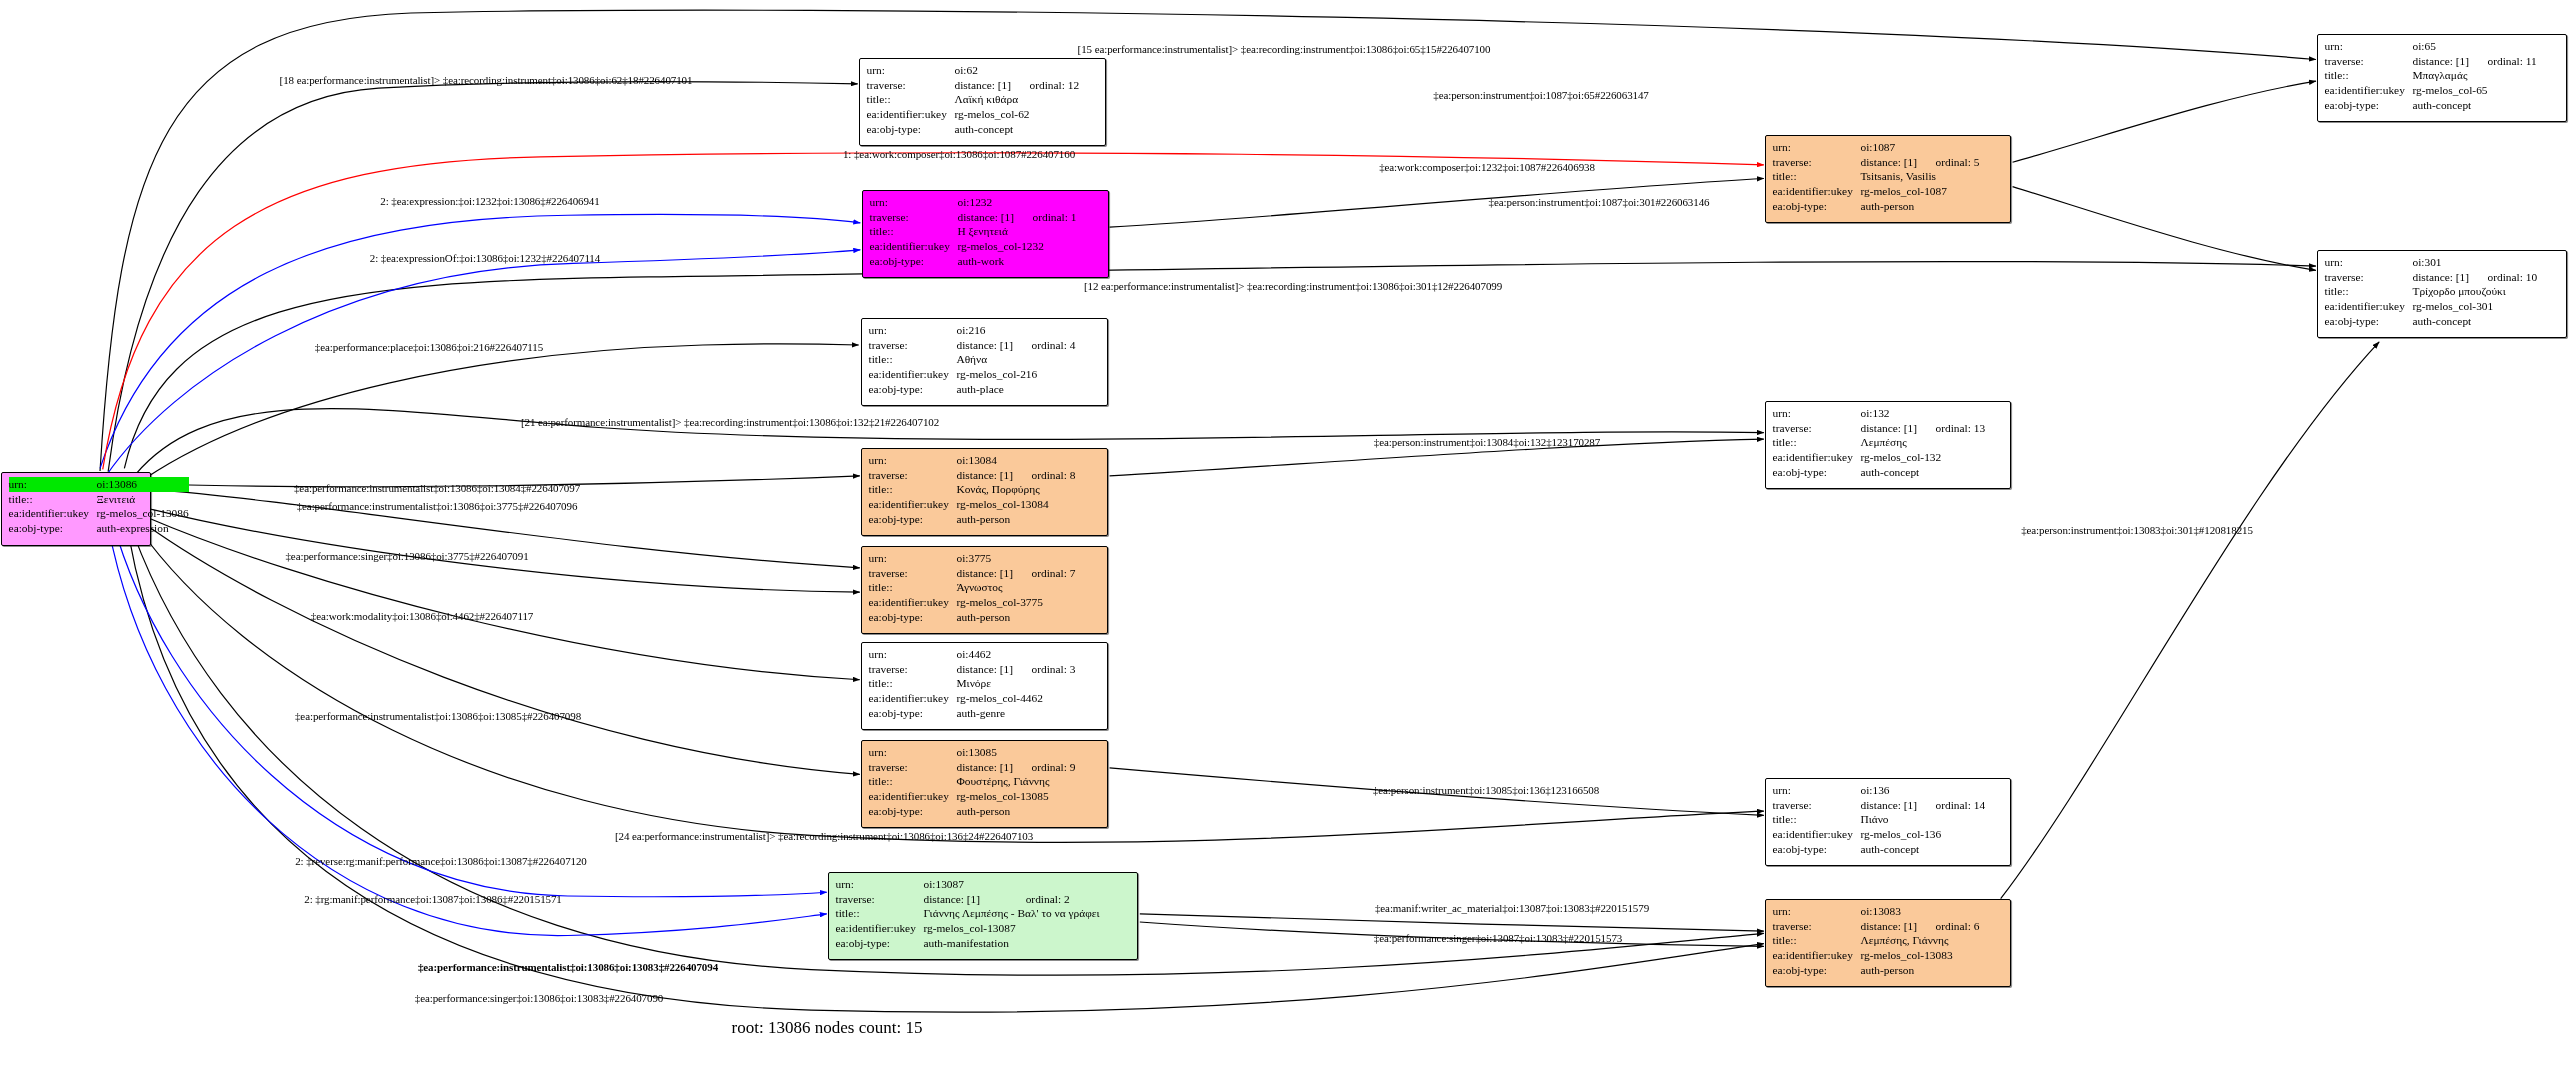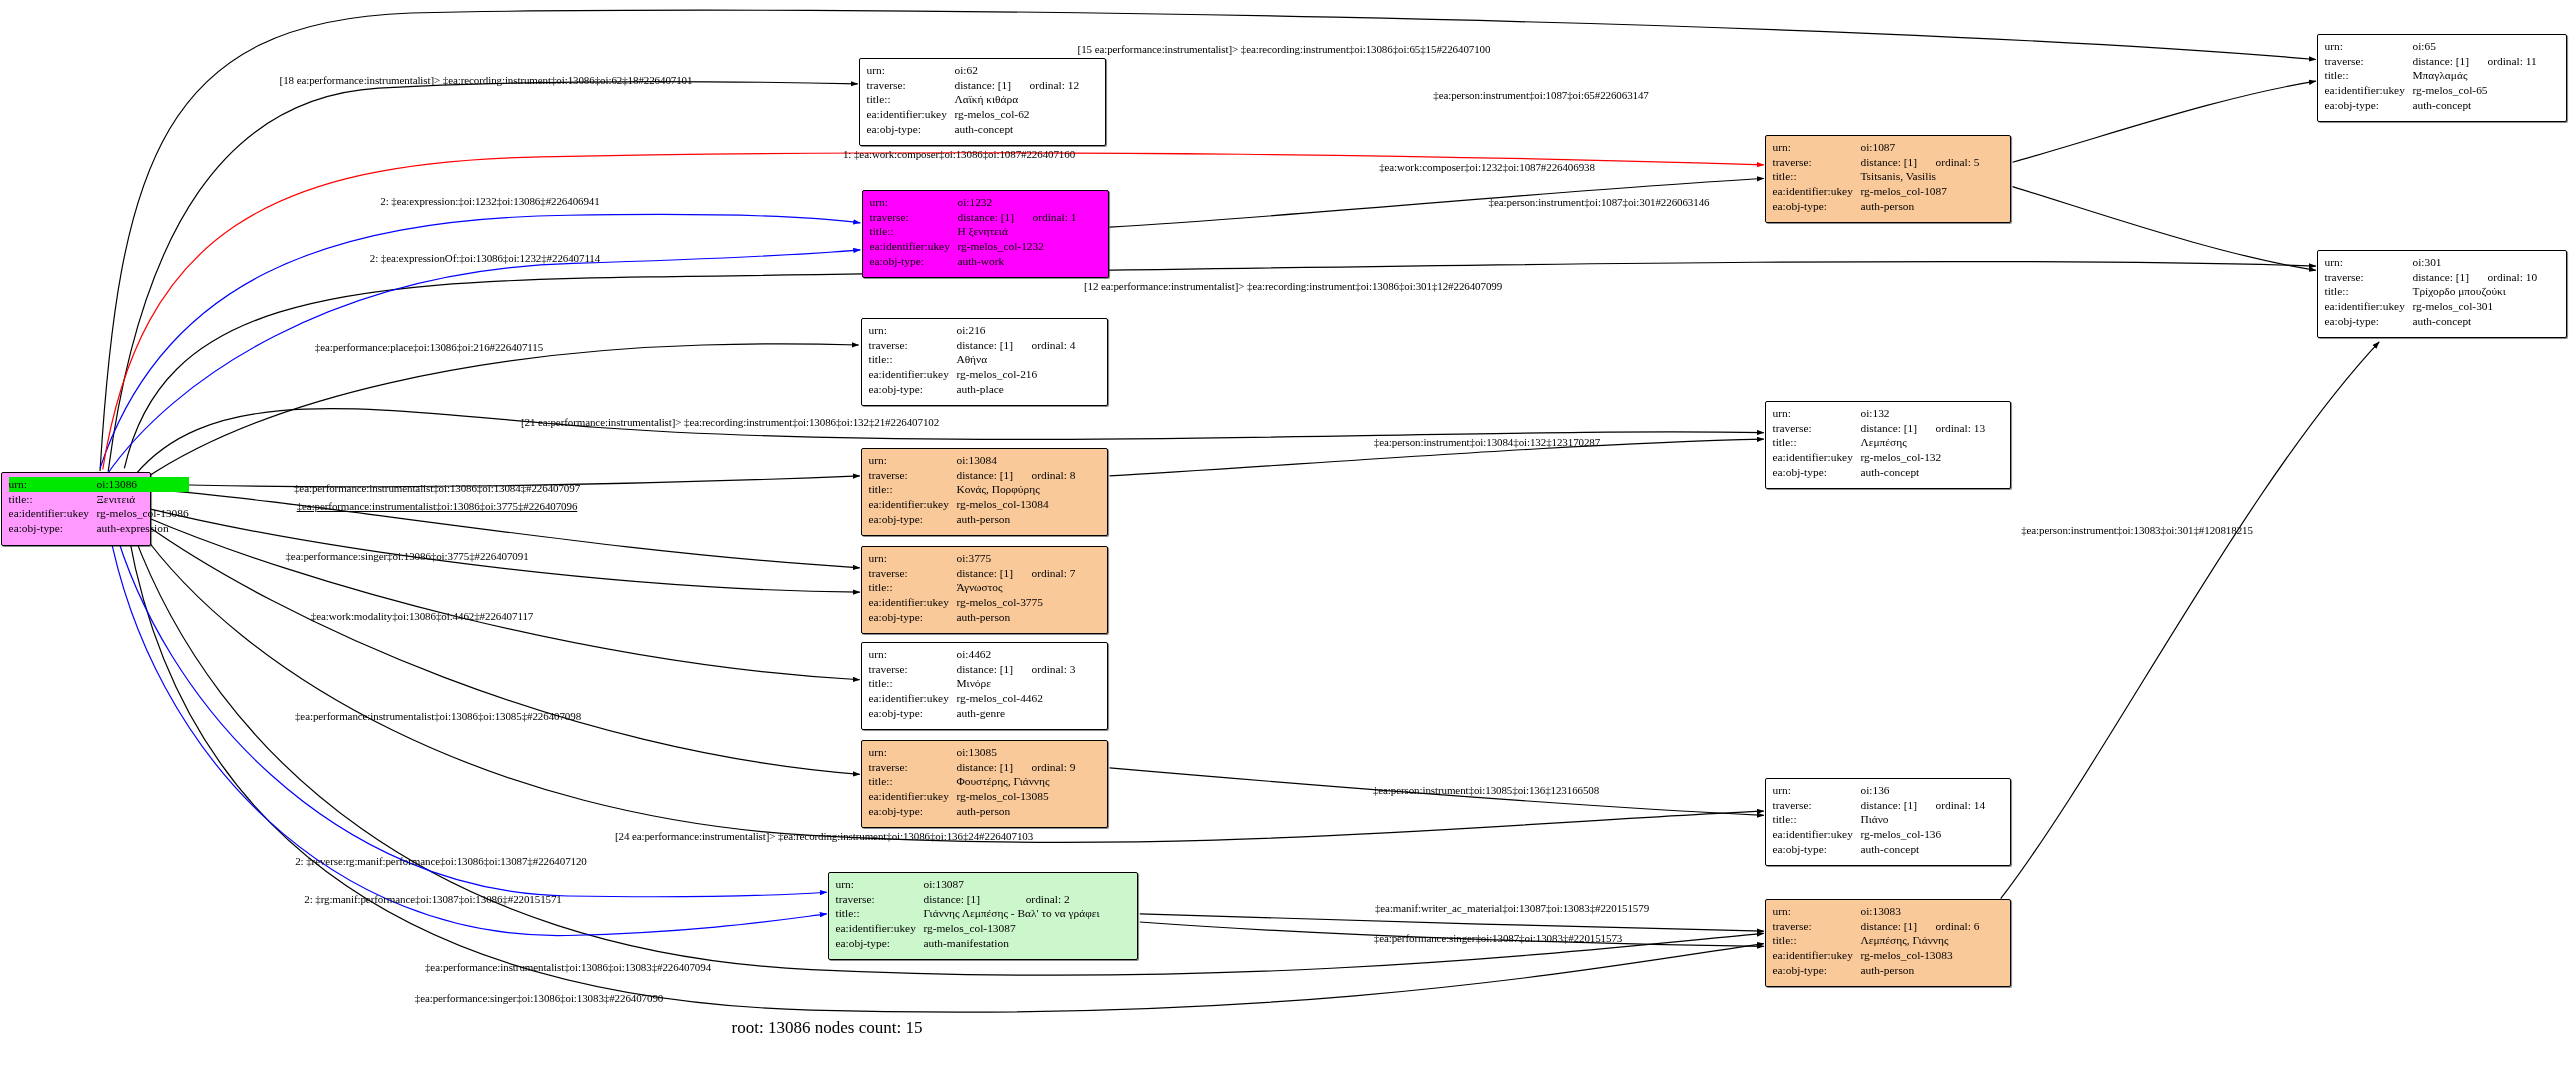--- a/index.html
+++ b/index.html
@@ -548,30 +548,30 @@
       <div class="elabel" style="left: 959px; top: 154px; color: rgb(0, 0, 0);">1: ‡ea:work:composer‡oi:13086‡oi:1087#226407160</div>
       <div class="elabel" style="left: 1487px; top: 167px; color: rgb(0, 0, 0);">‡ea:work:composer‡oi:1232‡oi:1087#226406938</div>
       <div class="elabel" style="left: 490px; top: 201px; color: rgb(0, 0, 0);">2: ‡ea:expression:‡oi:1232‡oi:13086‡#226406941</div>
       <div class="elabel" style="left: 1599px; top: 202px; color: rgb(0, 0, 0);">‡ea:person:instrument‡oi:1087‡oi:301#226063146</div>
       <div class="elabel" style="left: 485px; top: 258px; color: rgb(0, 0, 0);">2: ‡ea:expressionOf:‡oi:13086‡oi:1232‡#226407114</div>
       <div class="elabel" style="left: 1293px; top: 286px; color: rgb(0, 0, 0);">[12 ea:performance:instrumentalist]&gt; ‡ea:recording:instrument‡oi:13086‡oi:301‡12#226407099</div>
       <div class="elabel" style="left: 384px; top: 347px; color: rgb(0, 0, 0); margin-left: 45px;">‡ea:performance:place‡oi:13086‡oi:216#226407115</div>
       <div class="elabel" style="left: 730px; top: 422px; color: rgb(0, 0, 0);">[21 ea:performance:instrumentalist]&gt; ‡ea:recording:instrument‡oi:13086‡oi:132‡21#226407102</div>
       <div class="elabel" style="left: 1487px; top: 442px; color: rgb(0, 0, 0);">‡ea:person:instrument‡oi:13084‡oi:132‡123170287</div>
       <div class="elabel" style="left: 437px; top: 488px; color: rgb(0, 0, 0);">‡ea:performance:instrumentalist‡oi:13086‡oi:13084‡#226407097</div>
-      <div class="elabel" style="left: 437px; top: 506px; color: rgb(0, 0, 0); text-decoration: underline;">‡ea:performance:instrumentalist‡oi:13086‡oi:3775‡#226407096</div>
+      <div class="elabel" style="left: 437px; top: 506px; color: rgb(0, 0, 0);">‡ea:performance:instrumentalist‡oi:13086‡oi:3775‡#226407096</div>
       <div class="elabel" style="left: 407px; top: 556px; color: rgb(0, 0, 0);">‡ea:performance:singer‡oi:13086‡oi:3775‡#226407091</div>
       <div class="elabel" style="left: 391px; top: 616px; color: rgb(0, 0, 0); margin-left: 31px;">‡ea:work:modality‡oi:13086‡oi:4462‡#226407117</div>
       <div class="elabel" style="left: 2137px; top: 530px; color: rgb(0, 0, 0);">‡ea:person:instrument‡oi:13083‡oi:301‡#120818215</div>
       <div class="elabel" style="left: 438px; top: 716px; color: rgb(0, 0, 0);">‡ea:performance:instrumentalist‡oi:13086‡oi:13085‡#226407098</div>
       <div class="elabel" style="left: 1486px; top: 790px; color: rgb(0, 0, 0);">‡ea:person:instrument‡oi:13085‡oi:136‡123166508</div>
       <div class="elabel" style="left: 824px; top: 836px; color: rgb(0, 0, 0);">[24 ea:performance:instrumentalist]&gt; ‡ea:recording:instrument‡oi:13086‡oi:136‡24#226407103</div>
       <div class="elabel" style="left: 441px; top: 861px; color: rgb(0, 0, 0);">2: ‡reverse:rg:manif:performance‡oi:13086‡oi:13087‡#226407120</div>
       <div class="elabel" style="left: 433px; top: 899px; color: rgb(0, 0, 0);">2: ‡rg:manif:performance‡oi:13087‡oi:13086‡#220151571</div>
       <div class="elabel" style="left: 1512px; top: 908px; color: rgb(0, 0, 0);">‡ea:manif:writer_ac_material‡oi:13087‡oi:13083‡#220151579</div>
       <div class="elabel" style="left: 1498px; top: 938px; color: rgb(0, 0, 0);">‡ea:performance:singer‡oi:13087‡oi:13083‡#220151573</div>
-      <div class="elabel" style="left: 568px; top: 967px; color: rgb(0, 0, 0);">‡ea:performance:instrumentalist‡oi:13086‡oi:13083‡#226407094</div>
+      <div class="elabel" style="left: 568px; top: 967px; color: rgb(0, 0, 0); font-weight: bold;">‡ea:performance:instrumentalist‡oi:13086‡oi:13083‡#226407094</div>
       <div class="elabel" style="left: 539px; top: 998px; color: rgb(0, 0, 0);">‡ea:performance:singer‡oi:13086‡oi:13083‡#226407090</div>
     </div>
 
   <div class="footer" style="left:827px;top:1028px;">root: 13086 nodes count: 15</div>
 </div>
 
 
 </body></html>

